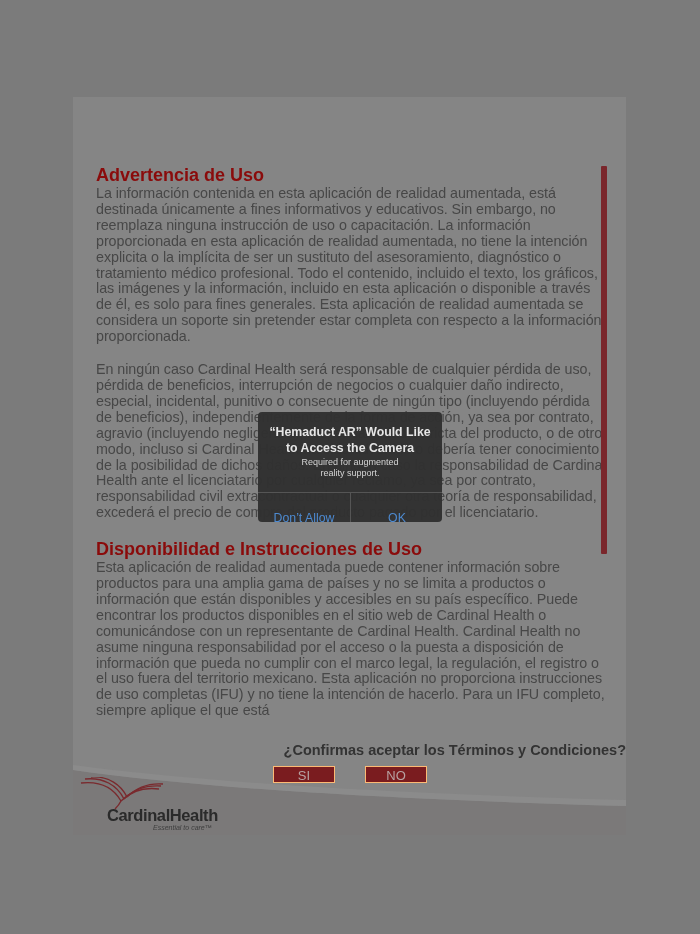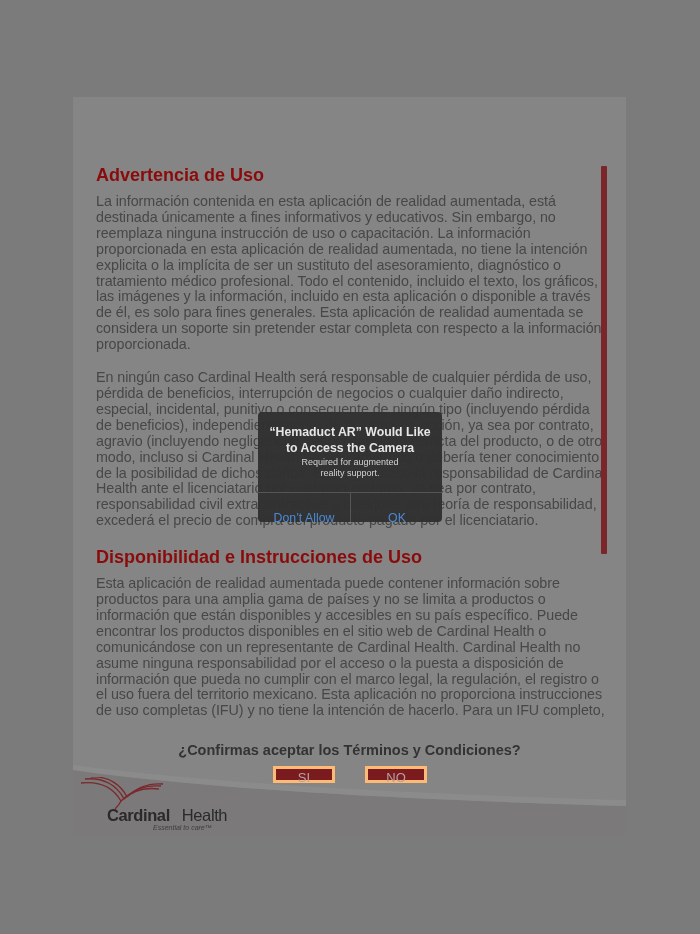--- a/index.html
+++ b/index.html
@@ -36,48 +36,47 @@
     color: #8a0b0b;
     font-size: 18px;
     font-weight: bold;
     line-height: 22px;
   }
   .section p {
     color: #474747;
     font-size: 14.3px;
     line-height: 15.9px;
     letter-spacing: -0.05px;
-    margin-top: 8px;
   }
   .section + .section { margin-top: 17px; }
   .scrollbar {
     position: absolute;
     left: 528px; top: 69px;
     width: 6px; height: 388px;
     background: #7a262b;
     border-radius: 1px;
   }
   .confirm-q {
     position: absolute;
     left: 0; right: 0; top: 645px;
-    text-align: center;
+    text-align: right;
     font-size: 14.5px;
     font-weight: bold;
     color: #333333;
   }
   .btn {
     position: absolute;
     top: 669px;
     width: 62px; height: 17px;
     background: #7a1c1f;
     color: #b7a2a2;
     font-size: 13px;
     text-align: center;
     line-height: 18px;
-    border: 3px solid #fdba74;
+    border: 1px solid #fdba74;
     cursor: pointer;
   }
   .btn-si { left: 200px; }
   .btn-no { left: 292px; }
   .footer-wave {
     position: absolute;
     left: 0; bottom: 0;
     width: 553px; height: 70px;
   }
   .logo {
@@ -86,21 +85,21 @@
     width: 130px; height: 58px;
   }
   .logo-text {
     position: absolute;
     left: 34px; top: 709px;
     font-size: 16.5px;
     color: #2a2a2a;
     letter-spacing: -0.4px;
   }
   .logo-text b { font-weight: bold; }
-  .logo-text span.light { font-weight: normal; padding-left: 12px; }
+  .logo-text span.light { font-weight: bold; }
   .tagline {
     position: absolute;
     left: 80px; top: 727px;
     font-size: 7px;
     font-style: italic;
     color: #3e3e3e;
   }
   
   .alert {
     position: absolute;

